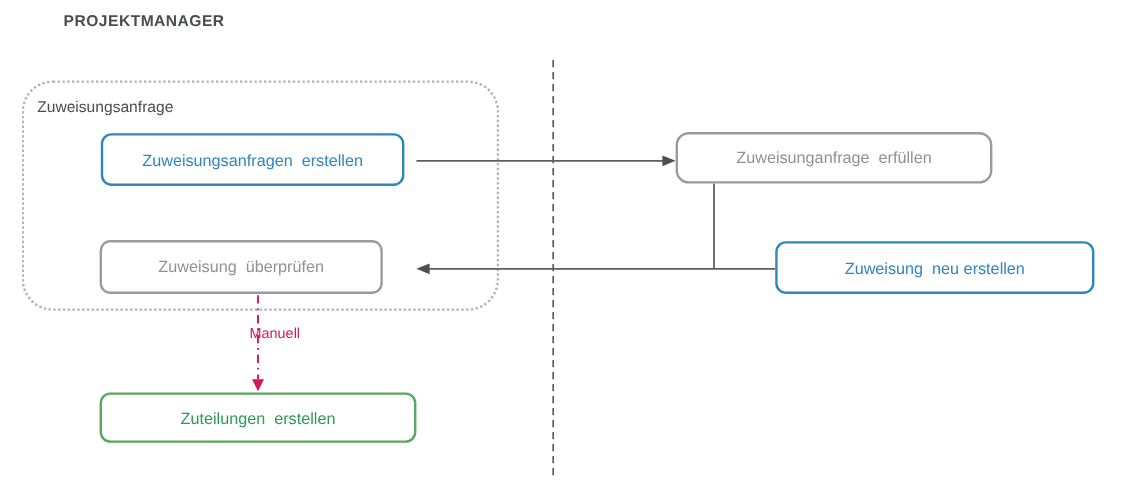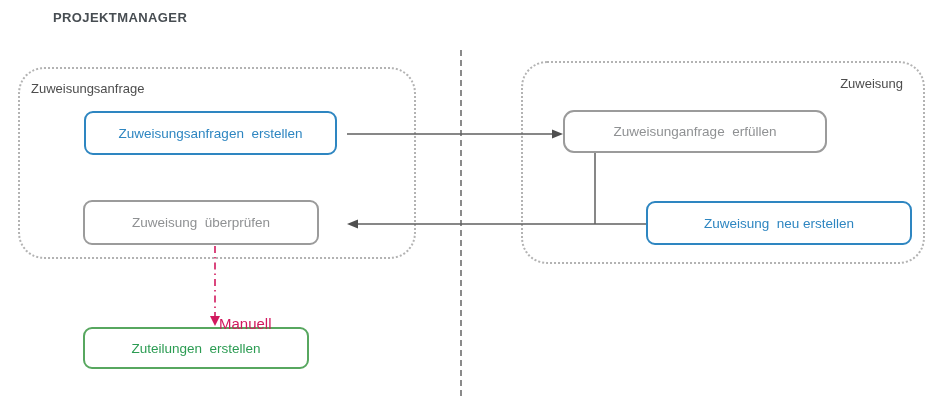--- a/index.html
+++ b/index.html
@@ -45,43 +45,40 @@
     z-index:2;
     box-sizing:border-box;
   }
   .node.blue{border:2px solid var(--accent-blue);color:var(--accent-blue);}
   .node.gray{border:2px solid var(--neutral-gray);color:var(--gray-text);}
   .node.green{border:2px solid var(--green);color:var(--green-text);}
   .node.create-request{left:84px;top:111px;width:253px;height:44px;}
   .node.fulfill-request{left:563px;top:110px;width:264px;height:43px;border-radius:11px;}
   .node.review-assignment{left:83px;top:200px;width:236px;height:45px;}
   .node.create-new-assignment{left:646px;top:201px;width:266px;height:44px;}
-  .node.create-allocations{left:83px;top:327px;width:226px;height:42px;}
+  .node.create-allocations{left:83px;top:327px;width:264px;height:42px;}
   .connector-layer{
     position:absolute;left:0;top:0;width:944px;height:411px;
     z-index:1;pointer-events:none;
   }
   .manual-label{
-    position:absolute;left:219px;top:271px;
-    font-size:15px;color:var(--crimson);
-    z-index:2;white-space:pre;margin-top:44px;
+    position:absolute;left:208px;top:271px;
+    font-size:12px;color:var(--crimson);
+    z-index:2;white-space:pre;
   }
 </style>
 </head>
 <body>
 
 <div class="stage">
 
   <div class="lane-title left">PROJEKTMANAGER</div>
 
   <div class="container-box left">
     <div class="container-label left">Zuweisungsanfrage</div>
-  </div>
-  <div class="container-box right">
-    <div class="container-label right">Zuweisung</div>
   </div>
 
   <svg class="connector-layer" width="944" height="411" viewBox="0 0 944 411" xmlns="http://www.w3.org/2000/svg">
 
     <line x1="461" y1="50" x2="461" y2="397" stroke="#5A5A5A" stroke-width="1.4" stroke-dasharray="6 4"></line>
 
     <line x1="347" y1="134" x2="553" y2="134" stroke="#5F5F5F" stroke-width="1.5"></line>
     <polygon points="552,129.5 563,134 552,138.5" fill="#4F4F4F"></polygon>
 
     <line x1="595" y1="153" x2="595" y2="224" stroke="#5F5F5F" stroke-width="1.5"></line>

